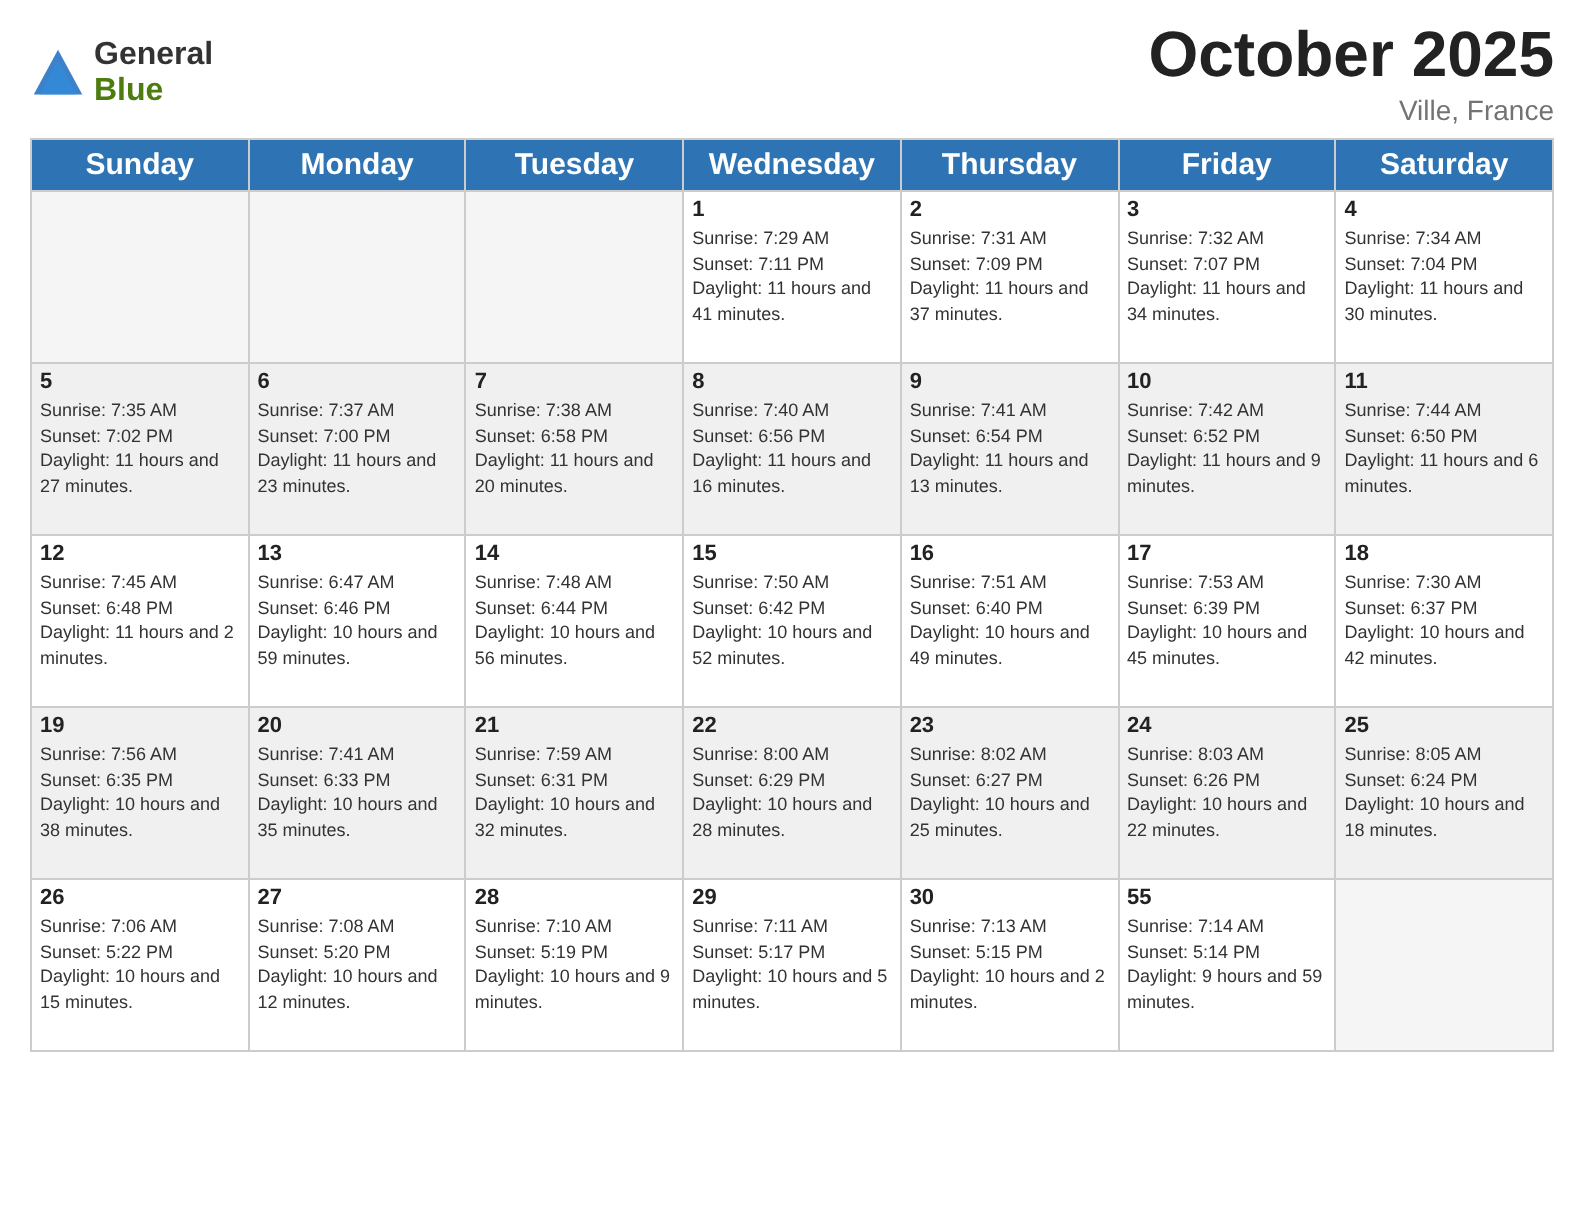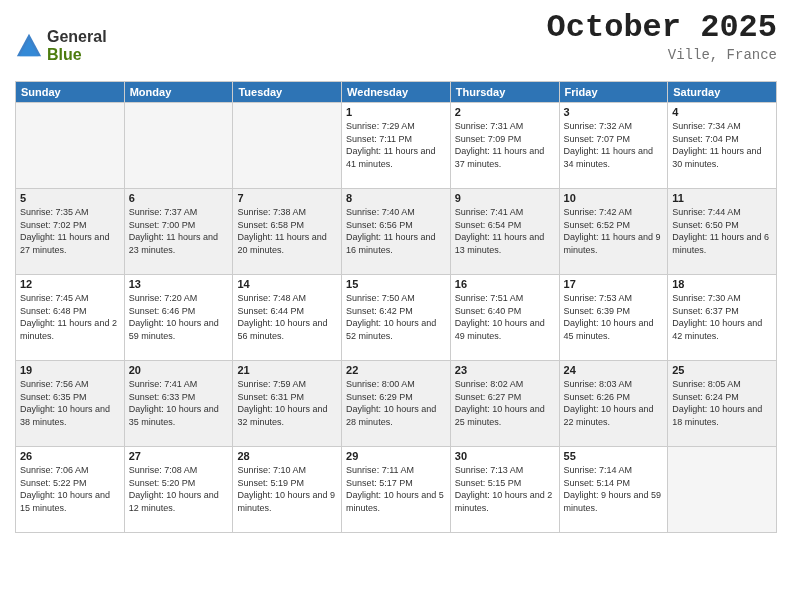--- a/index.html
+++ b/index.html
@@ -12,65 +12,64 @@
     }
     .page {
       width: 792px;
       height: 612px;
       background: #fff;
       padding: 10px 15px 10px 15px;
     }
     .header {
       display: flex;
       justify-content: space-between;
-      align-items: flex-end;
-      margin-bottom: 18px;
+      align-items: center;
+      margin-bottom: 6px;
     }
     .logo {
       display: flex;
       align-items: center;
       gap: 4px;
     }
     .logo-text {
       font-size: 16px;
       font-weight: bold;
       line-height: 1.1;
     }
     .logo-general { color: #333; }
     .logo-blue { color: #4d7c0f; }
     .logo-icon {
       width: 28px;
       height: 28px;
     }
     .title-block {
       text-align: right;
-      font-family: Liberation Mono, monospace;
     }
     .month-title {
       font-size: 32px;
       font-weight: bold;
       color: #222;
       line-height: 1.1;
     }
     .subtitle {
       font-size: 14px;
       color: #737373;
       margin-top: 2px;
     }
     .calendar {
       width: 100%;
       border-collapse: collapse;
       font-size: 9.5px;
     }
     .calendar th {
       background-color: #2e74b5;
       color: #fff;
-      text-align: left;
+      text-align: center;
       padding: 4px 5px;
-      font-size: 11px;
+      font-size: 15px;
       font-weight: bold;
       border: 1px solid #ccc;
     }
     .calendar td {
       border: 1px solid #ccc;
       vertical-align: top;
       padding: 3px 4px;
       width: 107px;
       height: 86px;
       background: #fff;
@@ -228,21 +227,21 @@
         <span class="day-number">12</span>
         <div class="day-info">
           <span>Sunrise: 7:45 AM</span><br>
           <span>Sunset: 6:48 PM</span><br>
           <span>Daylight: 11 hours and 2 minutes.</span>
         </div>
       </td>
           <td>
         <span class="day-number">13</span>
         <div class="day-info">
-          <span>Sunrise: 7:20 AM</span><br>
+          <span>Sunrise: 6:47 AM</span><br>
           <span>Sunset: 6:46 PM</span><br>
           <span>Daylight: 10 hours and 59 minutes.</span>
         </div>
       </td>
           <td>
         <span class="day-number">14</span>
         <div class="day-info">
           <span>Sunrise: 7:48 AM</span><br>
           <span>Sunset: 6:44 PM</span><br>
           <span>Daylight: 10 hours and 56 minutes.</span>

